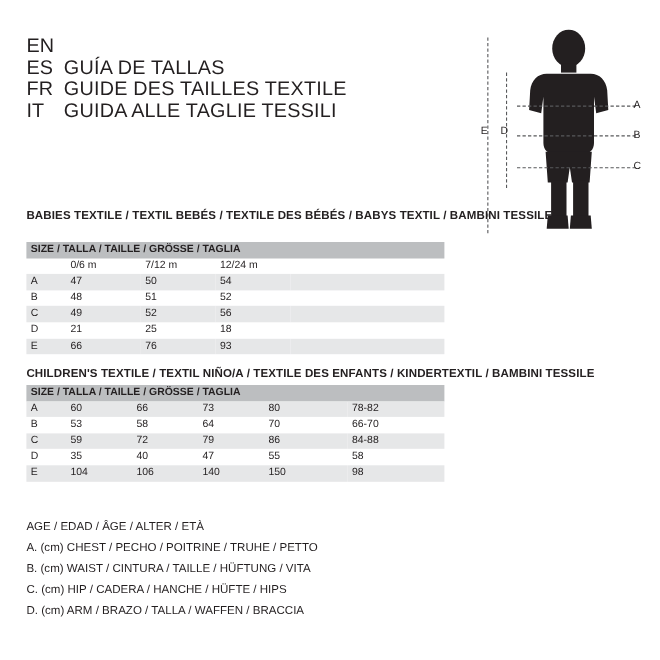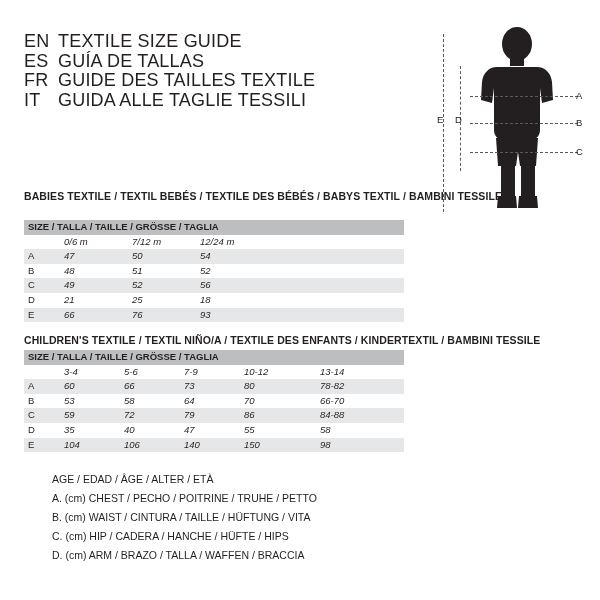--- a/index.html
+++ b/index.html
@@ -100,44 +100,41 @@
   .hdr-row td {
     background: #bcbec0;
     font-weight: bold;
   }
   .c-label {
     padding-left: 4px !important;
     margin-left: 12px;
   }
   .c-val {
     padding-left: 4px !important;
-    font-style: italic;
   }
 
   
   .legend {
     position: absolute;
     left: 24px;
     font-size: 10.5px;
     line-height: 19px;
   }
   .legend div {
     white-space: nowrap;
-    margin-left: 28px;
   }
 </style>
 </head>
 <body>
 
 <div class="page">
 
   <div class="lang-block">
     <div class="lang-row">
       <span class="lang-code">EN</span>
-      <span class="lang-title">TEXTILE SIZE GUIDE</span>
     </div>
     <div class="lang-row">
       <span class="lang-code">ES</span>
       <span class="lang-title">GUÍA DE TALLAS</span>
     </div>
     <div class="lang-row">
       <span class="lang-code">FR</span>
       <span class="lang-title">GUIDE DES TAILLES TEXTILE</span>
     </div>
     <div class="lang-row">
@@ -250,28 +247,20 @@
         <col style="width:60px">
         <col style="width:60px">
         <col style="width:60px">
         <col style="width:76px">
         <col style="width:88px">
     </colgroup>
     <tbody>
       <tr class="hdr-row">
         <td class="c-label" colspan="6">SIZE / TALLA / TAILLE / GRÖSSE / TAGLIA</td>
       </tr>
-      <tr>
-        <td class="c-label"></td>
-        <td class="c-val">3-4</td>
-        <td class="c-val">5-6</td>
-        <td class="c-val">7-9</td>
-        <td class="c-val">10-12</td>
-        <td class="c-val">13-14</td>
-      </tr>
       <tr class="row-shade">
         <td class="c-label">A</td>
         <td class="c-val">60</td>
         <td class="c-val">66</td>
         <td class="c-val">73</td>
         <td class="c-val">80</td>
         <td class="c-val">78-82</td>
       </tr>
       <tr>
         <td class="c-label">B</td>

